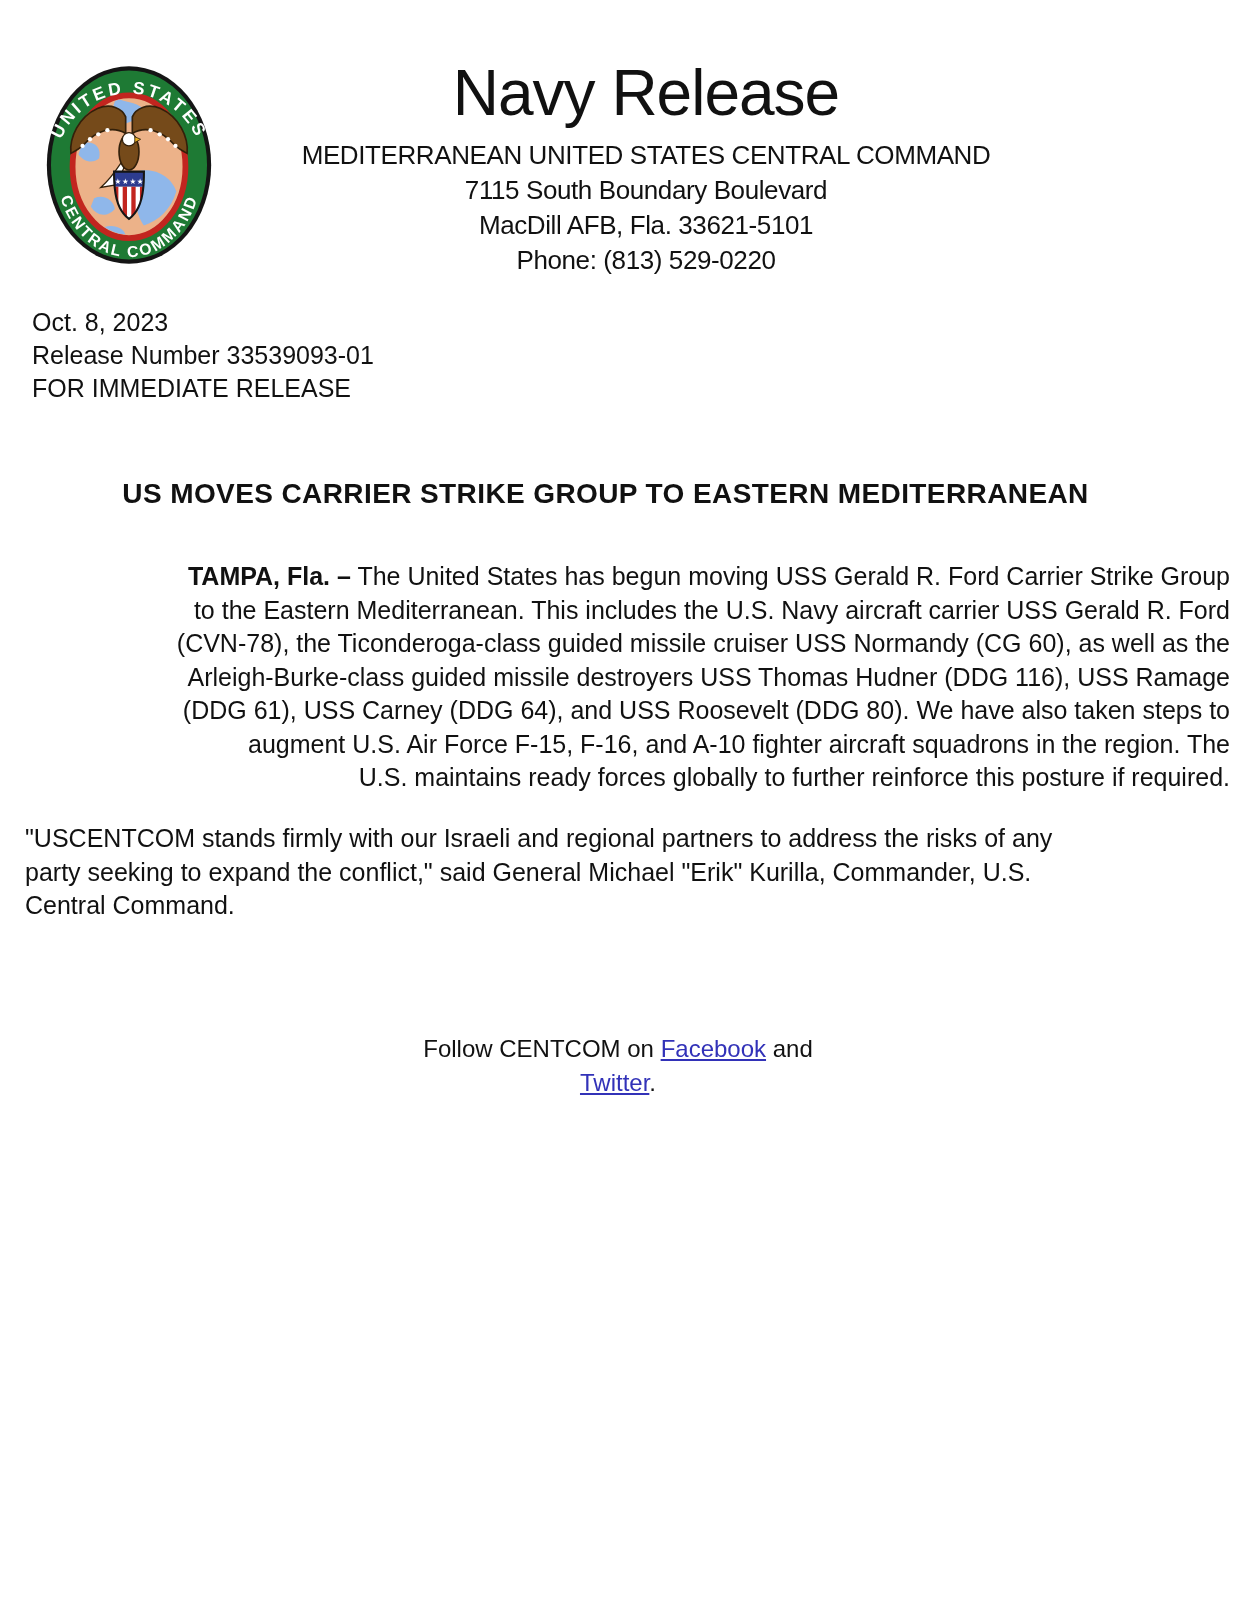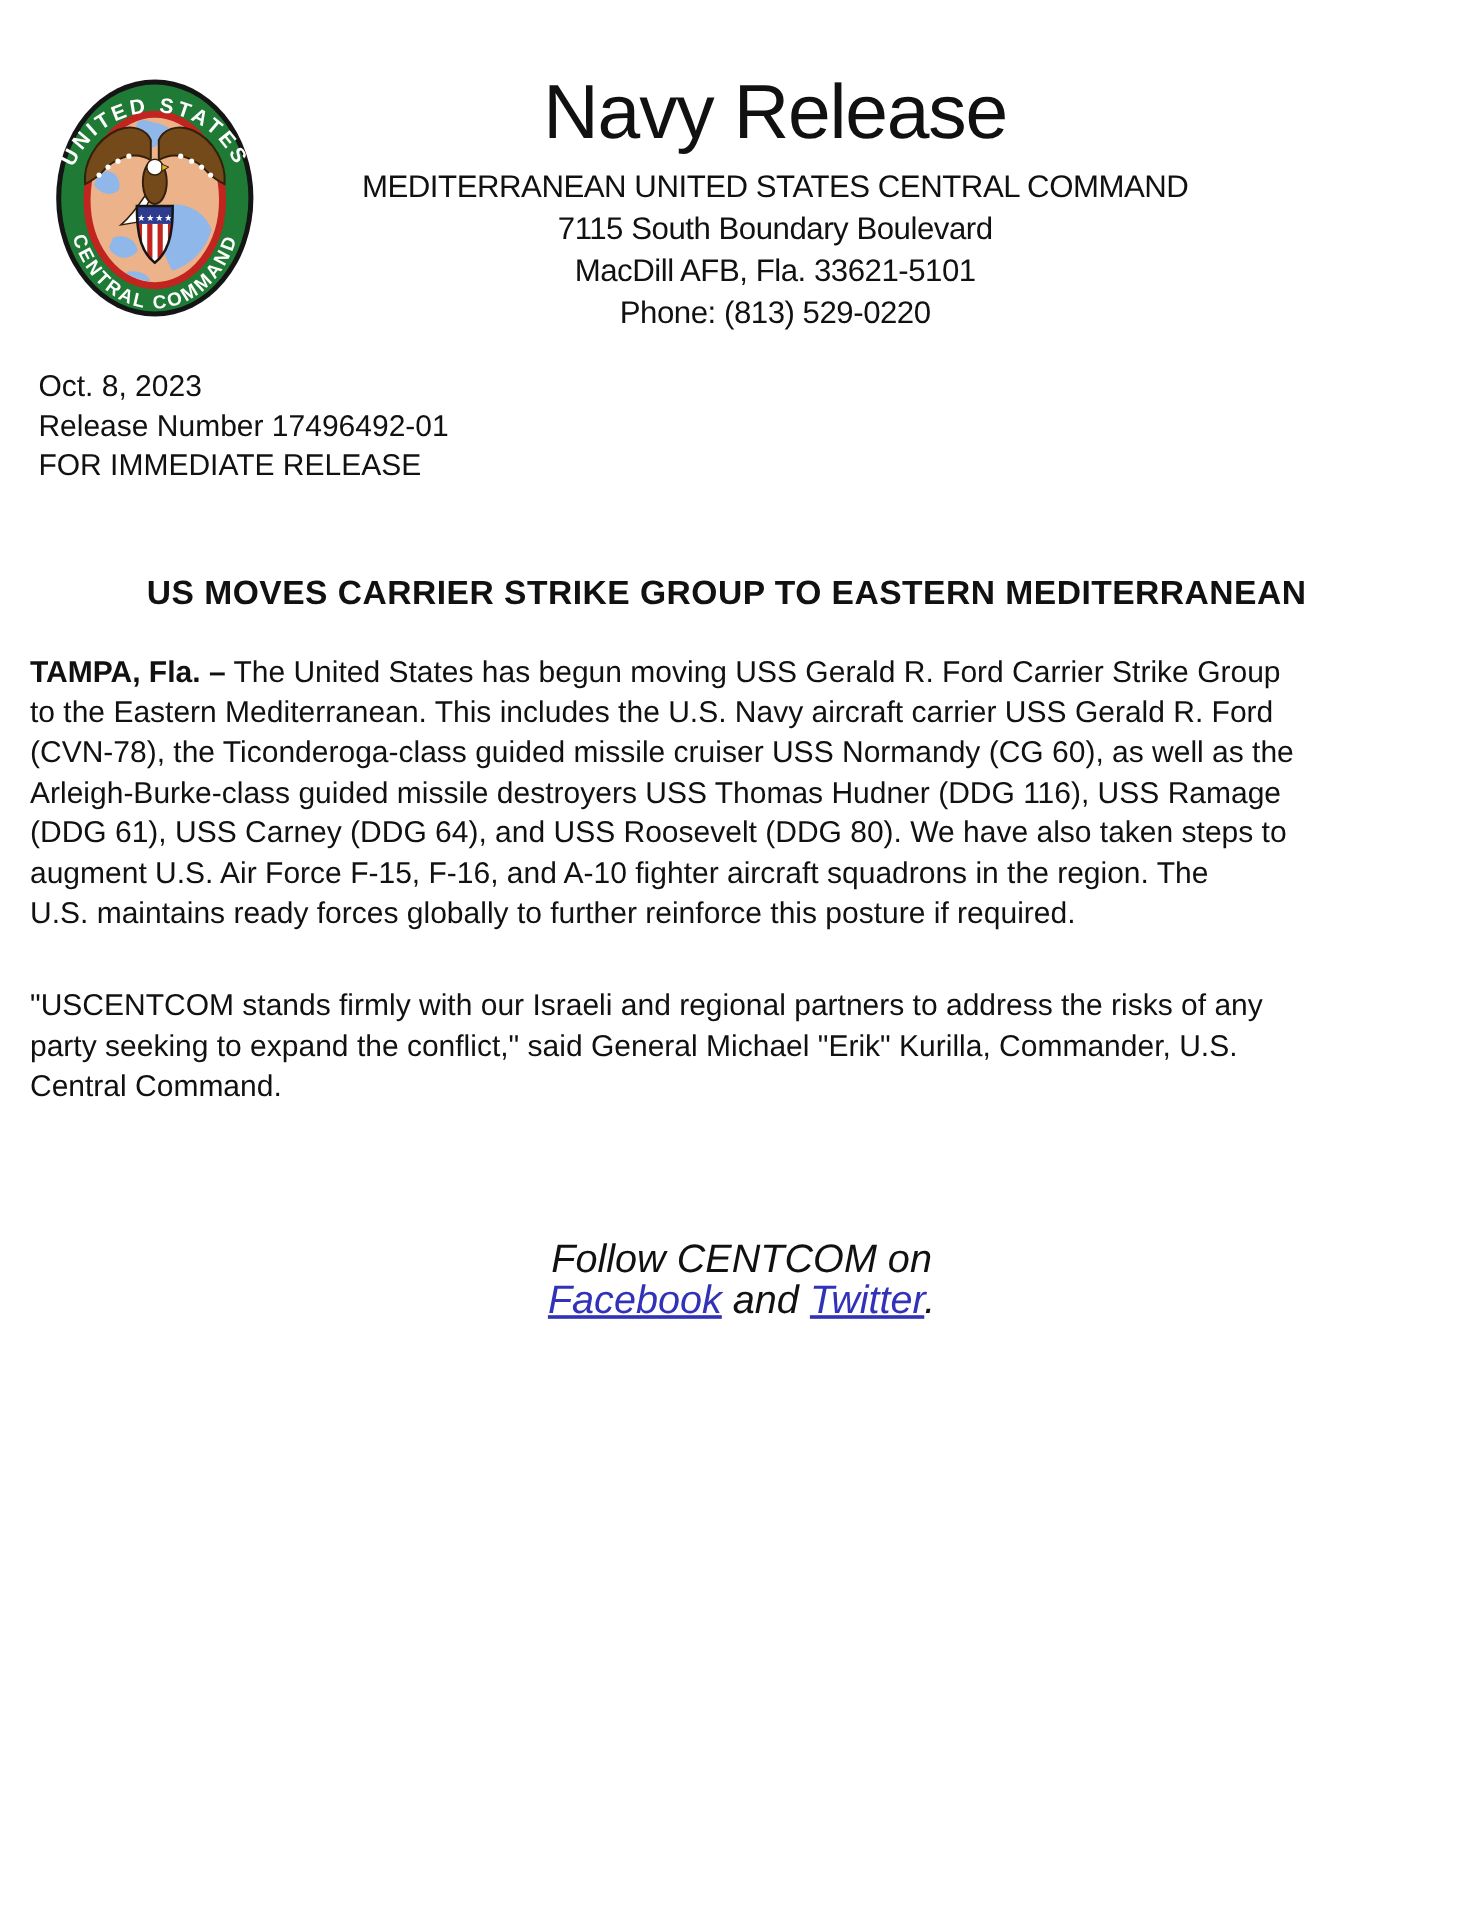--- a/index.html
+++ b/index.html
@@ -35,32 +35,32 @@
   .headline{
     position:absolute;left:0px;top:478px;width:1211px;
     text-align:center;font-size:28px;font-weight:700;letter-spacing:0.4px;
     white-space:nowrap;
   }
   
   .para{
     position:absolute;left:25px;width:1205px;
     font-size:25px;line-height:33.5px;margin:0;
   }
-  .para1{top:544px;}
+  .para1{top:560px;text-align:right;}
   .para2{top:822px;}
   .pre{white-space:pre-line;}
   .dateline{font-weight:700;}
   .end-mark{
     position:absolute;left:0;top:958px;width:1237px;
     text-align:center;font-size:25px;
   }
   
   .follow{
     position:absolute;left:388px;top:1032px;width:460px;
-    text-align:center;font-size:33px;line-height:34px;font-style:italic;
+    text-align:center;font-size:24px;line-height:34px;
   }
   .follow a{text-decoration:underline;cursor:pointer;}
 </style>
 </head>
 <body>
 
 <div id="page">
 
   <svg class="seal" viewBox="0 0 200 240" aria-hidden="true">
     <defs>
@@ -131,21 +131,21 @@
   <div class="header-block">
     <div class="doc-title">Navy Release</div>
     <div class="hq-line first">MEDITERRANEAN UNITED STATES CENTRAL COMMAND</div>
     <div class="hq-line">7115 South Boundary Boulevard</div>
     <div class="hq-line">MacDill AFB, Fla. 33621-5101</div>
     <div class="hq-line">Phone: (813) 529-0220</div>
   </div>
 
   <div class="release-info">
     <div>Oct. 8, 2023</div>
-    <div>Release Number 17496492-01</div>
+    <div>Release Number 33539093-01</div>
     <div>FOR IMMEDIATE RELEASE</div>
   </div>
 
   <div class="headline">US MOVES CARRIER STRIKE GROUP TO EASTERN MEDITERRANEAN</div>
 
   <p class="para para1"><b class="dateline">TAMPA, Fla. –</b> <span class="pre">The United States has begun moving USS Gerald R. Ford Carrier Strike Group
 to the Eastern Mediterranean. This includes the U.S. Navy aircraft carrier USS Gerald R. Ford
 (CVN-78), the Ticonderoga-class guided missile cruiser USS Normandy (CG 60), as well as the
 Arleigh-Burke-class guided missile destroyers USS Thomas Hudner (DDG 116), USS Ramage
 (DDG 61), USS Carney (DDG 64), and USS Roosevelt (DDG 80). We have also taken steps to

